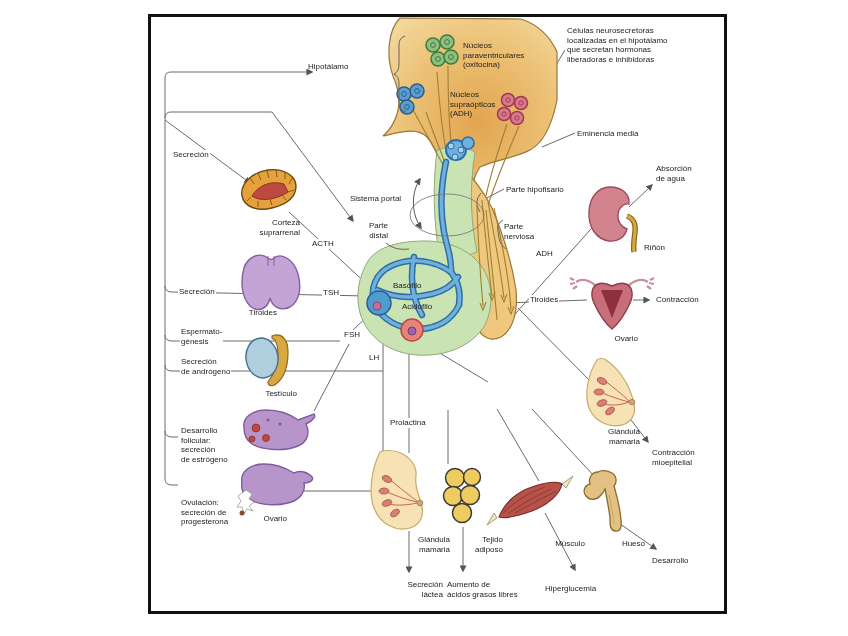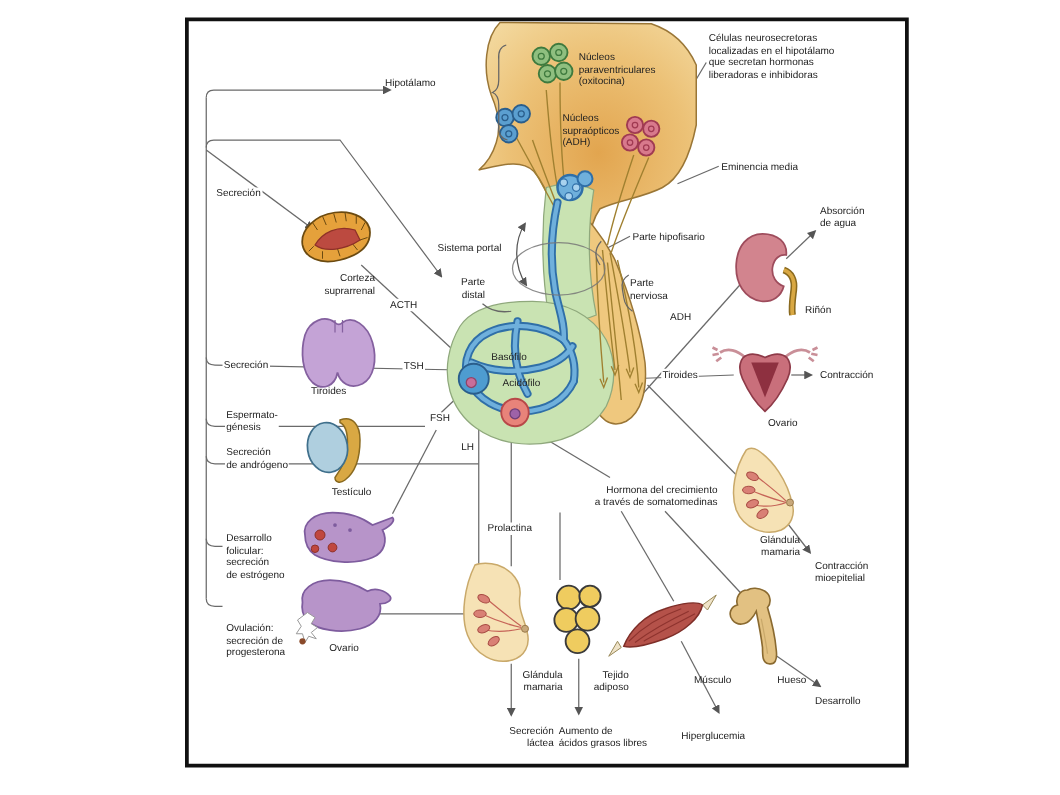--- a/index.html
+++ b/index.html
@@ -347,22 +347,20 @@
 nerviosa</div>
   <div class="lbl" style="left:393px;top:281px">Basófilo</div>
   <div class="lbl" style="left:402px;top:302px">Acidófilo</div>
   <div class="lbl bg" style="left:535px;top:249px">ADH</div>
   <div class="lbl bg" style="left:529px;top:295px">Tiroides</div>
   <div class="lbl bg" style="left:311px;top:239px">ACTH</div>
   <div class="lbl bg" style="left:322px;top:288px">TSH</div>
   <div class="lbl bg" style="left:343px;top:330px">FSH</div>
   <div class="lbl bg" style="left:368px;top:353px">LH</div>
   <div class="lbl bg" style="left:389px;top:418px">Prolactina</div>
-  <div class="lbl ctr bg" style="left:437px;top:387px;width:136px">Hormona del crecimiento
-a través de somatomedinas</div>
 
   <div class="lbl bg" style="left:172px;top:150px">Secreción</div>
   <div class="lbl ctr" style="left:240px;top:218px;width:60px">Corteza
 suprarrenal</div>
   <div class="lbl bg" style="left:178px;top:287px">Secreción</div>
   <div class="lbl ctr" style="left:237px;top:308px;width:40px">Tiroides</div>
   <div class="lbl bg" style="left:180px;top:327px">Espermato-
 génesis</div>
   <div class="lbl bg" style="left:180px;top:357px">Secreción
 de andrógeno</div>

